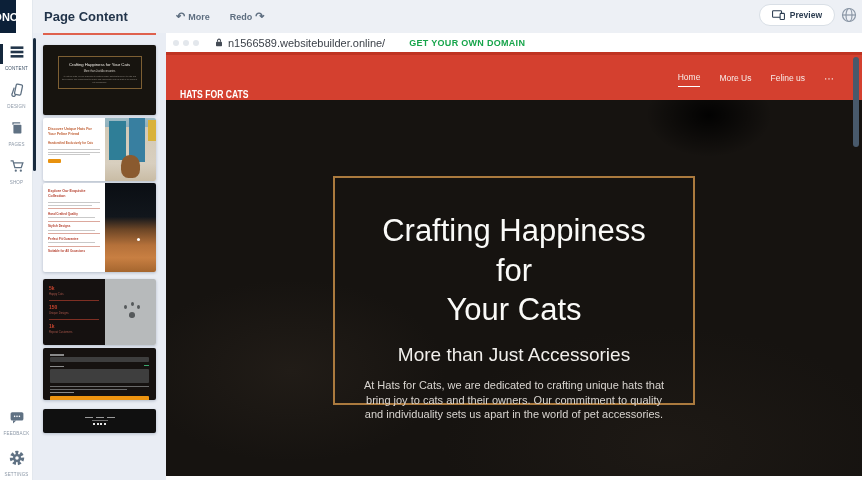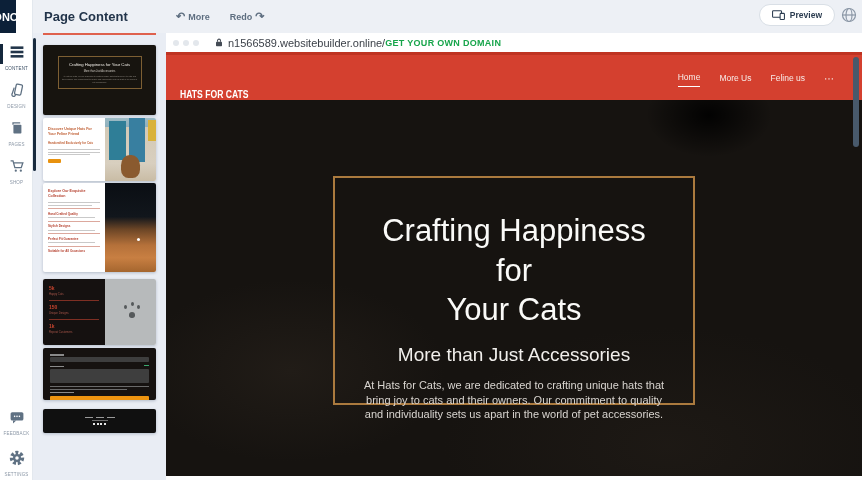--- a/index.html
+++ b/index.html
@@ -109,21 +109,21 @@
   .t6-copy { width:16px; height:1px; background:#6f6f6f; margin-top:2px; }
   .t6-dots { display:flex; gap:1.5px; margin-top:2.5px; }
   .t6-dot { width:2px; height:2px; background:#e6e6e6; }
 
   
   .main { position:absolute; left:166px; top:33px; width:696px; height:447px; background:#fff; }
   .browserbar { height:19px; background:#fff; display:flex; align-items:center; padding-left:7px; }
   .tdot { width:6px; height:6px; border-radius:50%; background:#e3e7ec; margin-right:4px; }
   .lock { margin-left:12px; }
   .url { font-size:11px; color:#3a3f47; margin-left:5px; }
-  .domain-cta { font-size:9px; font-weight:bold; color:#17a54b; margin-left:0;
+  .domain-cta { font-size:9px; font-weight:bold; color:#17a54b; margin-left:24px;
                 letter-spacing:.3px; cursor:pointer; }
 
   .siteheader { height:48px; background:#d4402f; border-top:3px solid #bf3322;
                 display:flex; align-items:flex-end; position:relative; }
   .site-logo { margin-left:14px; color:#fff; font-weight:bold; font-size:10.5px;
                transform:scaleX(.82); transform-origin:left; white-space:nowrap; cursor:pointer; }
   .site-nav { position:absolute; right:28px; top:0; height:48px; display:flex; gap:19px;
               align-items:center; font-size:8.5px; color:#f8ece9; }
   .nav-item { cursor:pointer; padding-bottom:2px; }
   .nav-item.active { border-bottom:1.5px solid #fff; padding-bottom:4px; }

